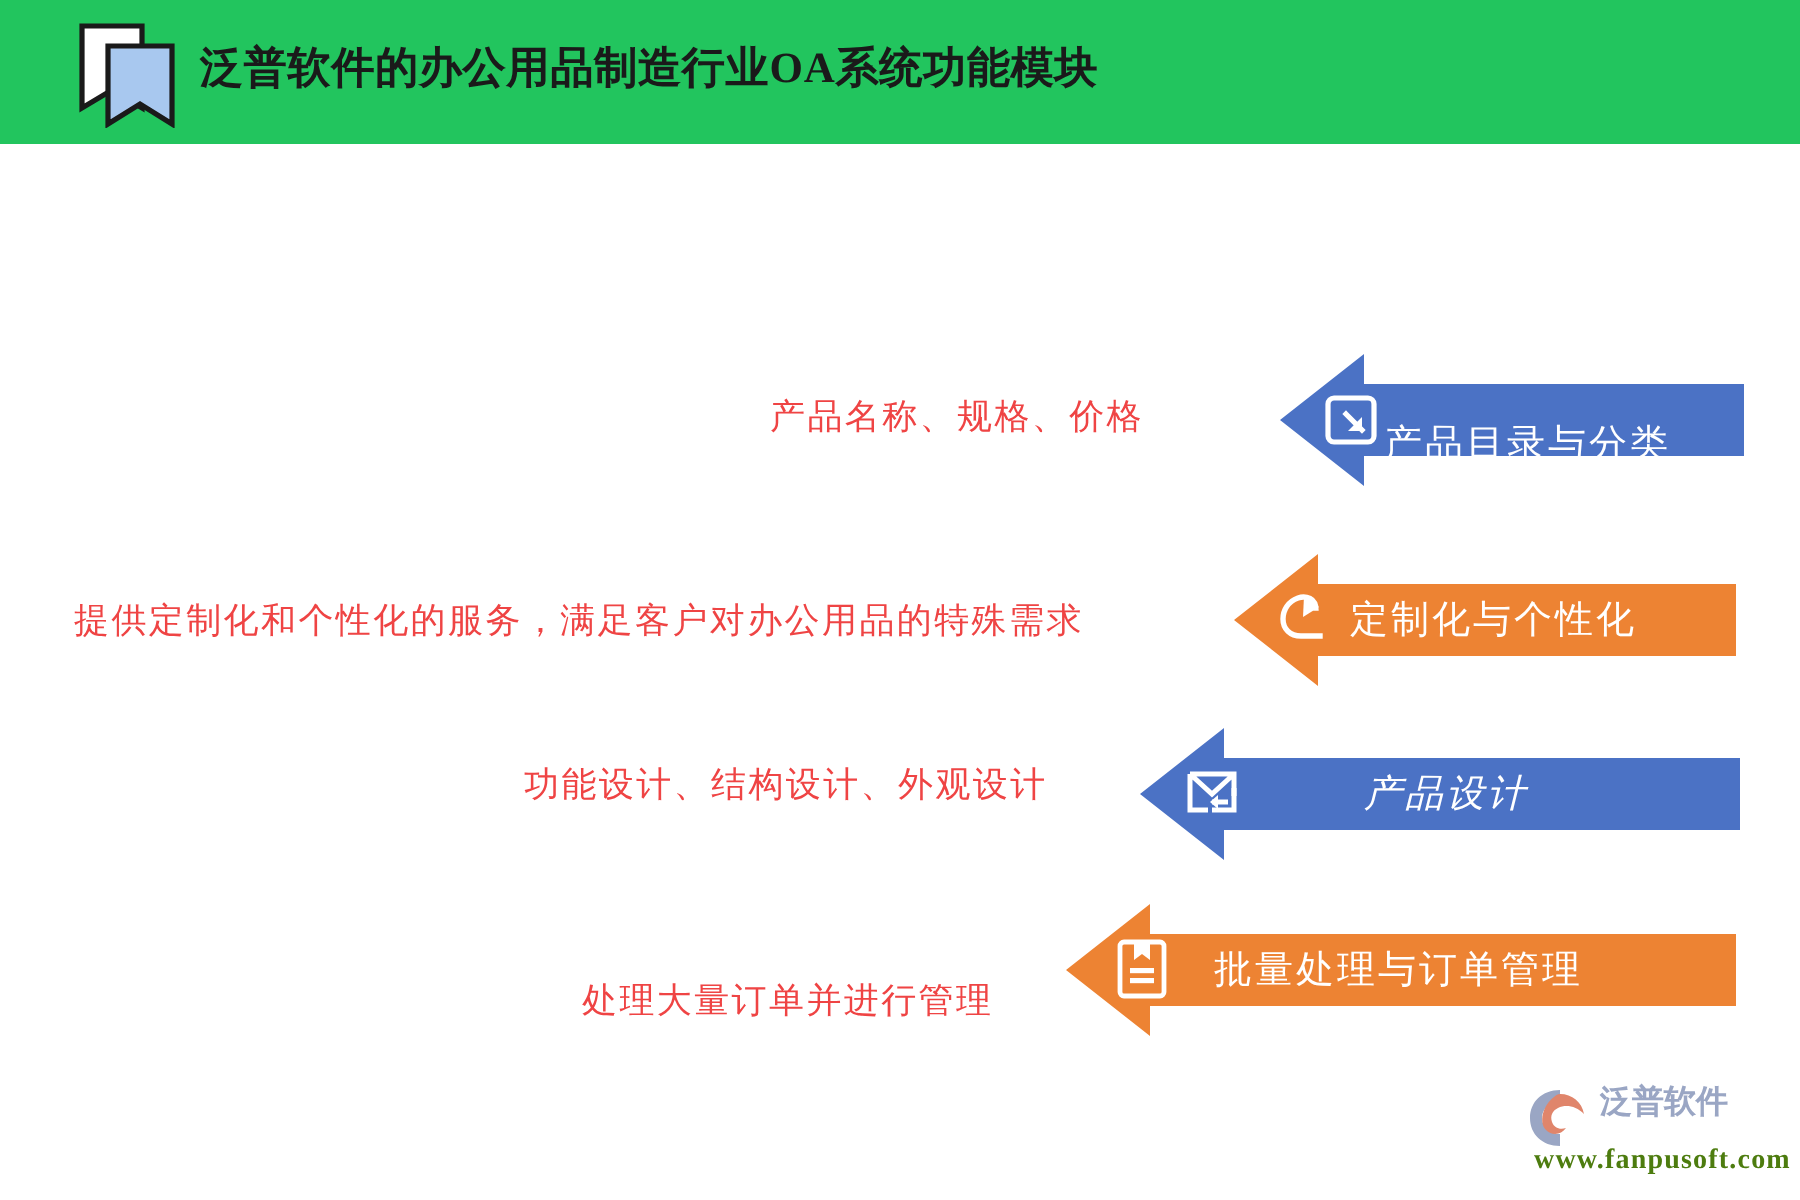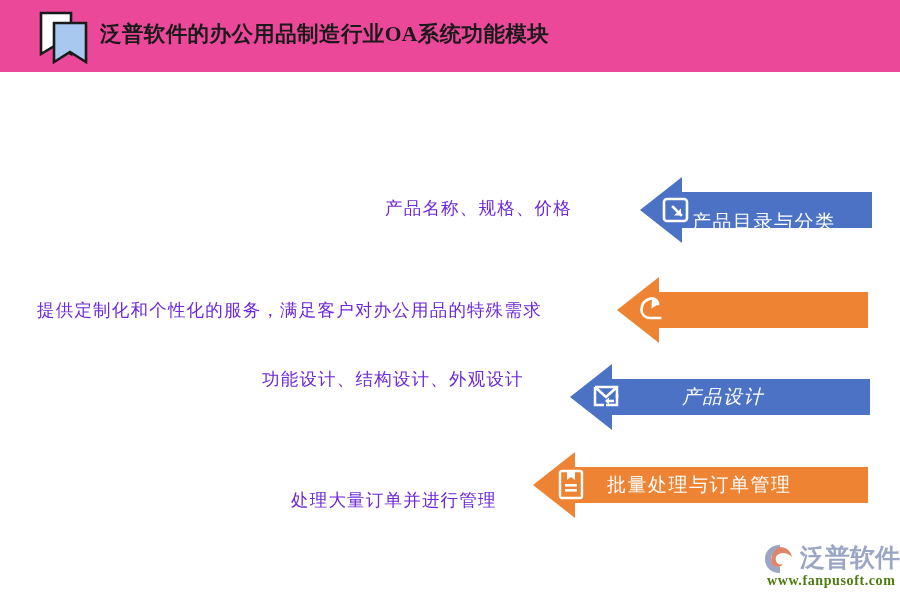--- a/index.html
+++ b/index.html
@@ -15,21 +15,21 @@
     position: relative;
   }
 
   
   #header-bar {
     position: absolute;
     left: 0;
     top: 0;
     width: 900px;
     height: 72px;
-    background: #ec4899;
+    background: #22c55e;
     display: flex;
     align-items: center;
   }
   #header-icon {
     position: absolute;
     left: 37px;
     top: 10px;
     width: 56px;
     height: 54px;
   }
@@ -46,21 +46,21 @@
   }
 
   
   .row {
     position: absolute;
   }
   .desc {
     position: absolute;
     font-family: Liberation Mono, monospace;
     font-size: 17.5px;
-    color: #6d28d9;
+    color: #ef4444;
     letter-spacing: 1.2px;
     white-space: nowrap;
   }
   .arrow-wrap {
     position: absolute;
   }
   .arrow-svg {
     position: absolute;
     left: 0;
     top: 0;
@@ -92,21 +92,21 @@
     top: 4px;
     width: 34px;
     height: 30px;
   }
   #logo-name {
     position: absolute;
     left: 38px;
     top: 1px;
     font-family: "Liberation Serif", serif;
     font-weight: bold;
-    font-size: 25px;
+    font-size: 16px;
     color: #9aa6c4;
     letter-spacing: 0px;
     white-space: nowrap;
   }
   #logo-url {
     position: absolute;
     left: 5px;
     top: 33px;
     font-family: "Liberation Serif", serif;
     font-weight: bold;
@@ -153,25 +153,26 @@
   <div class="arrow-wrap" style="left:617px; top:277px; width:251px; height:66px;">
     <svg class="arrow-svg" width="251" height="66" viewBox="0 0 251 66" xmlns="http://www.w3.org/2000/svg">
       <path d="M0,33 L42,0 L42,15 L251,15 L251,51 L42,51 L42,66 Z" fill="#ed8333"></path>
     </svg>
     <div class="arrow-icon" style="left:20px; top:19px;">
       <svg width="30" height="28" viewBox="0 0 30 28" xmlns="http://www.w3.org/2000/svg">
         <path d="M21,8 C21,3.5 16,1.5 12,3 C7,4.8 4.5,9 4.5,13.5 C4.5,18.5 8,22 13.5,22 L23,22" fill="none" stroke="#ffffff" stroke-width="2.7" stroke-linecap="square"></path>
         <path d="M15,2 L22.5,7.5 L14.5,12.5 Z" fill="#ffffff"></path>
       </svg>
     </div>
-  </div>
-</div>
-
-<div class="row">
-  <div class="desc" style="left:262px; top:367px;">功能设计、结构设计、外观设计</div>
+    <div class="arrow-label" style="left:58px; top:20px;">定制化与个性化</div>
+  </div>
+</div>
+
+<div class="row">
+  <div class="desc" style="left:262px; top:380px;">功能设计、结构设计、外观设计</div>
 
   <div class="arrow-wrap" style="left:570px; top:364px; width:300px; height:66px;font-style:italic;">
     <svg class="arrow-svg" width="300" height="66" viewBox="0 0 300 66" xmlns="http://www.w3.org/2000/svg">
       <path d="M0,33 L42,0 L42,15 L300,15 L300,51 L42,51 L42,66 Z" fill="#4b72c5"></path>
     </svg>
     <div class="arrow-icon" style="left:22px; top:20px;">
       <svg width="30" height="27" viewBox="0 0 30 27" xmlns="http://www.w3.org/2000/svg">
         <path d="M3,3 L25,3 L25,14 M3,3 L3,21 L12,21 M3,3 L14,13 L25,3" fill="none" stroke="#ffffff" stroke-width="2.5" stroke-linejoin="miter"></path>
         <path d="M25,10 L25,21 L14,21" fill="none" stroke="#ffffff" stroke-width="2.5"></path>
         <path d="M22,17 L14,17" stroke="#ffffff" stroke-width="2.5"></path>

